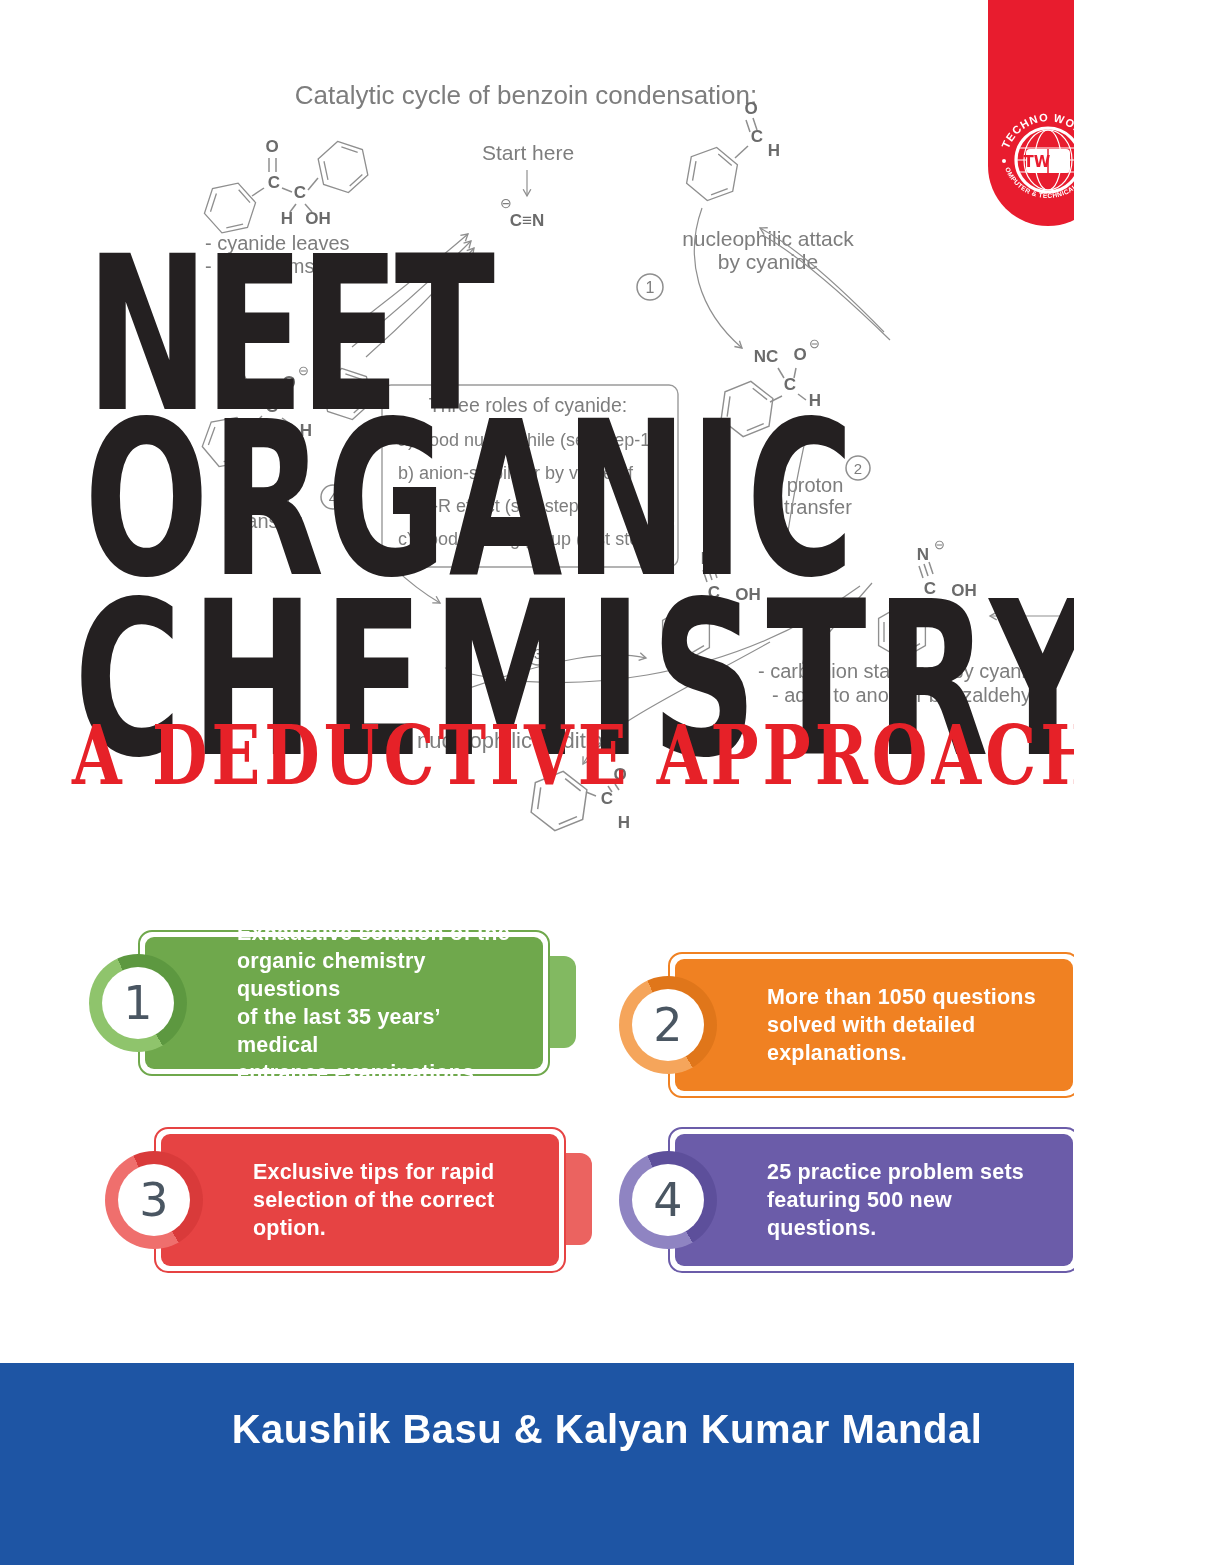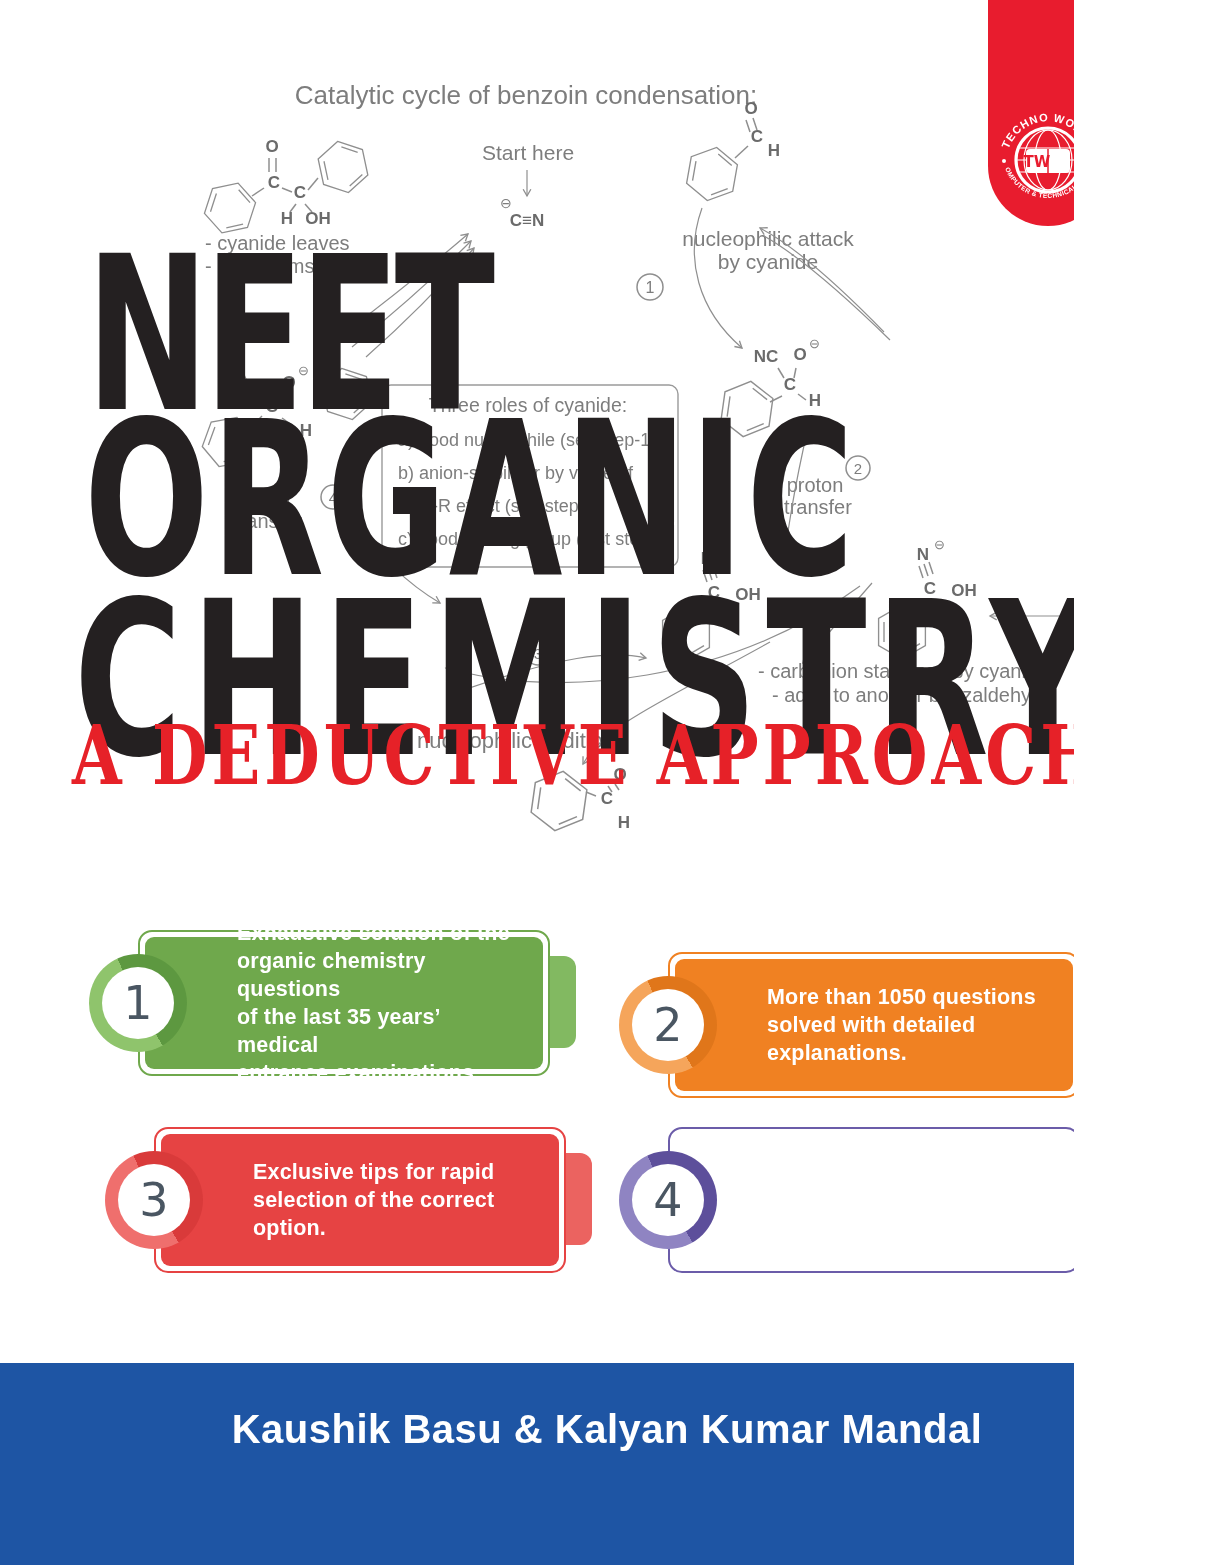--- a/index.html
+++ b/index.html
@@ -267,20 +267,24 @@
     <div class="badge">
       <div class="badge-inner">
           <span>3</span>
         </div>
     </div>
   </div>
 
   <div class="card f4">
     <div class="tab"></div>
     <div class="frame"></div>
+    <div class="inner">
+      <div class="ftext">25 practice problem sets
+featuring 500 new questions.</div>
+    </div>
     <div class="badge">
       <div class="badge-inner">
           <span>4</span>
         </div>
     </div>
   </div>
 
   <div class="footer">
     <div class="authors">Kaushik Basu &amp; Kalyan Kumar Mandal</div>
   </div>

